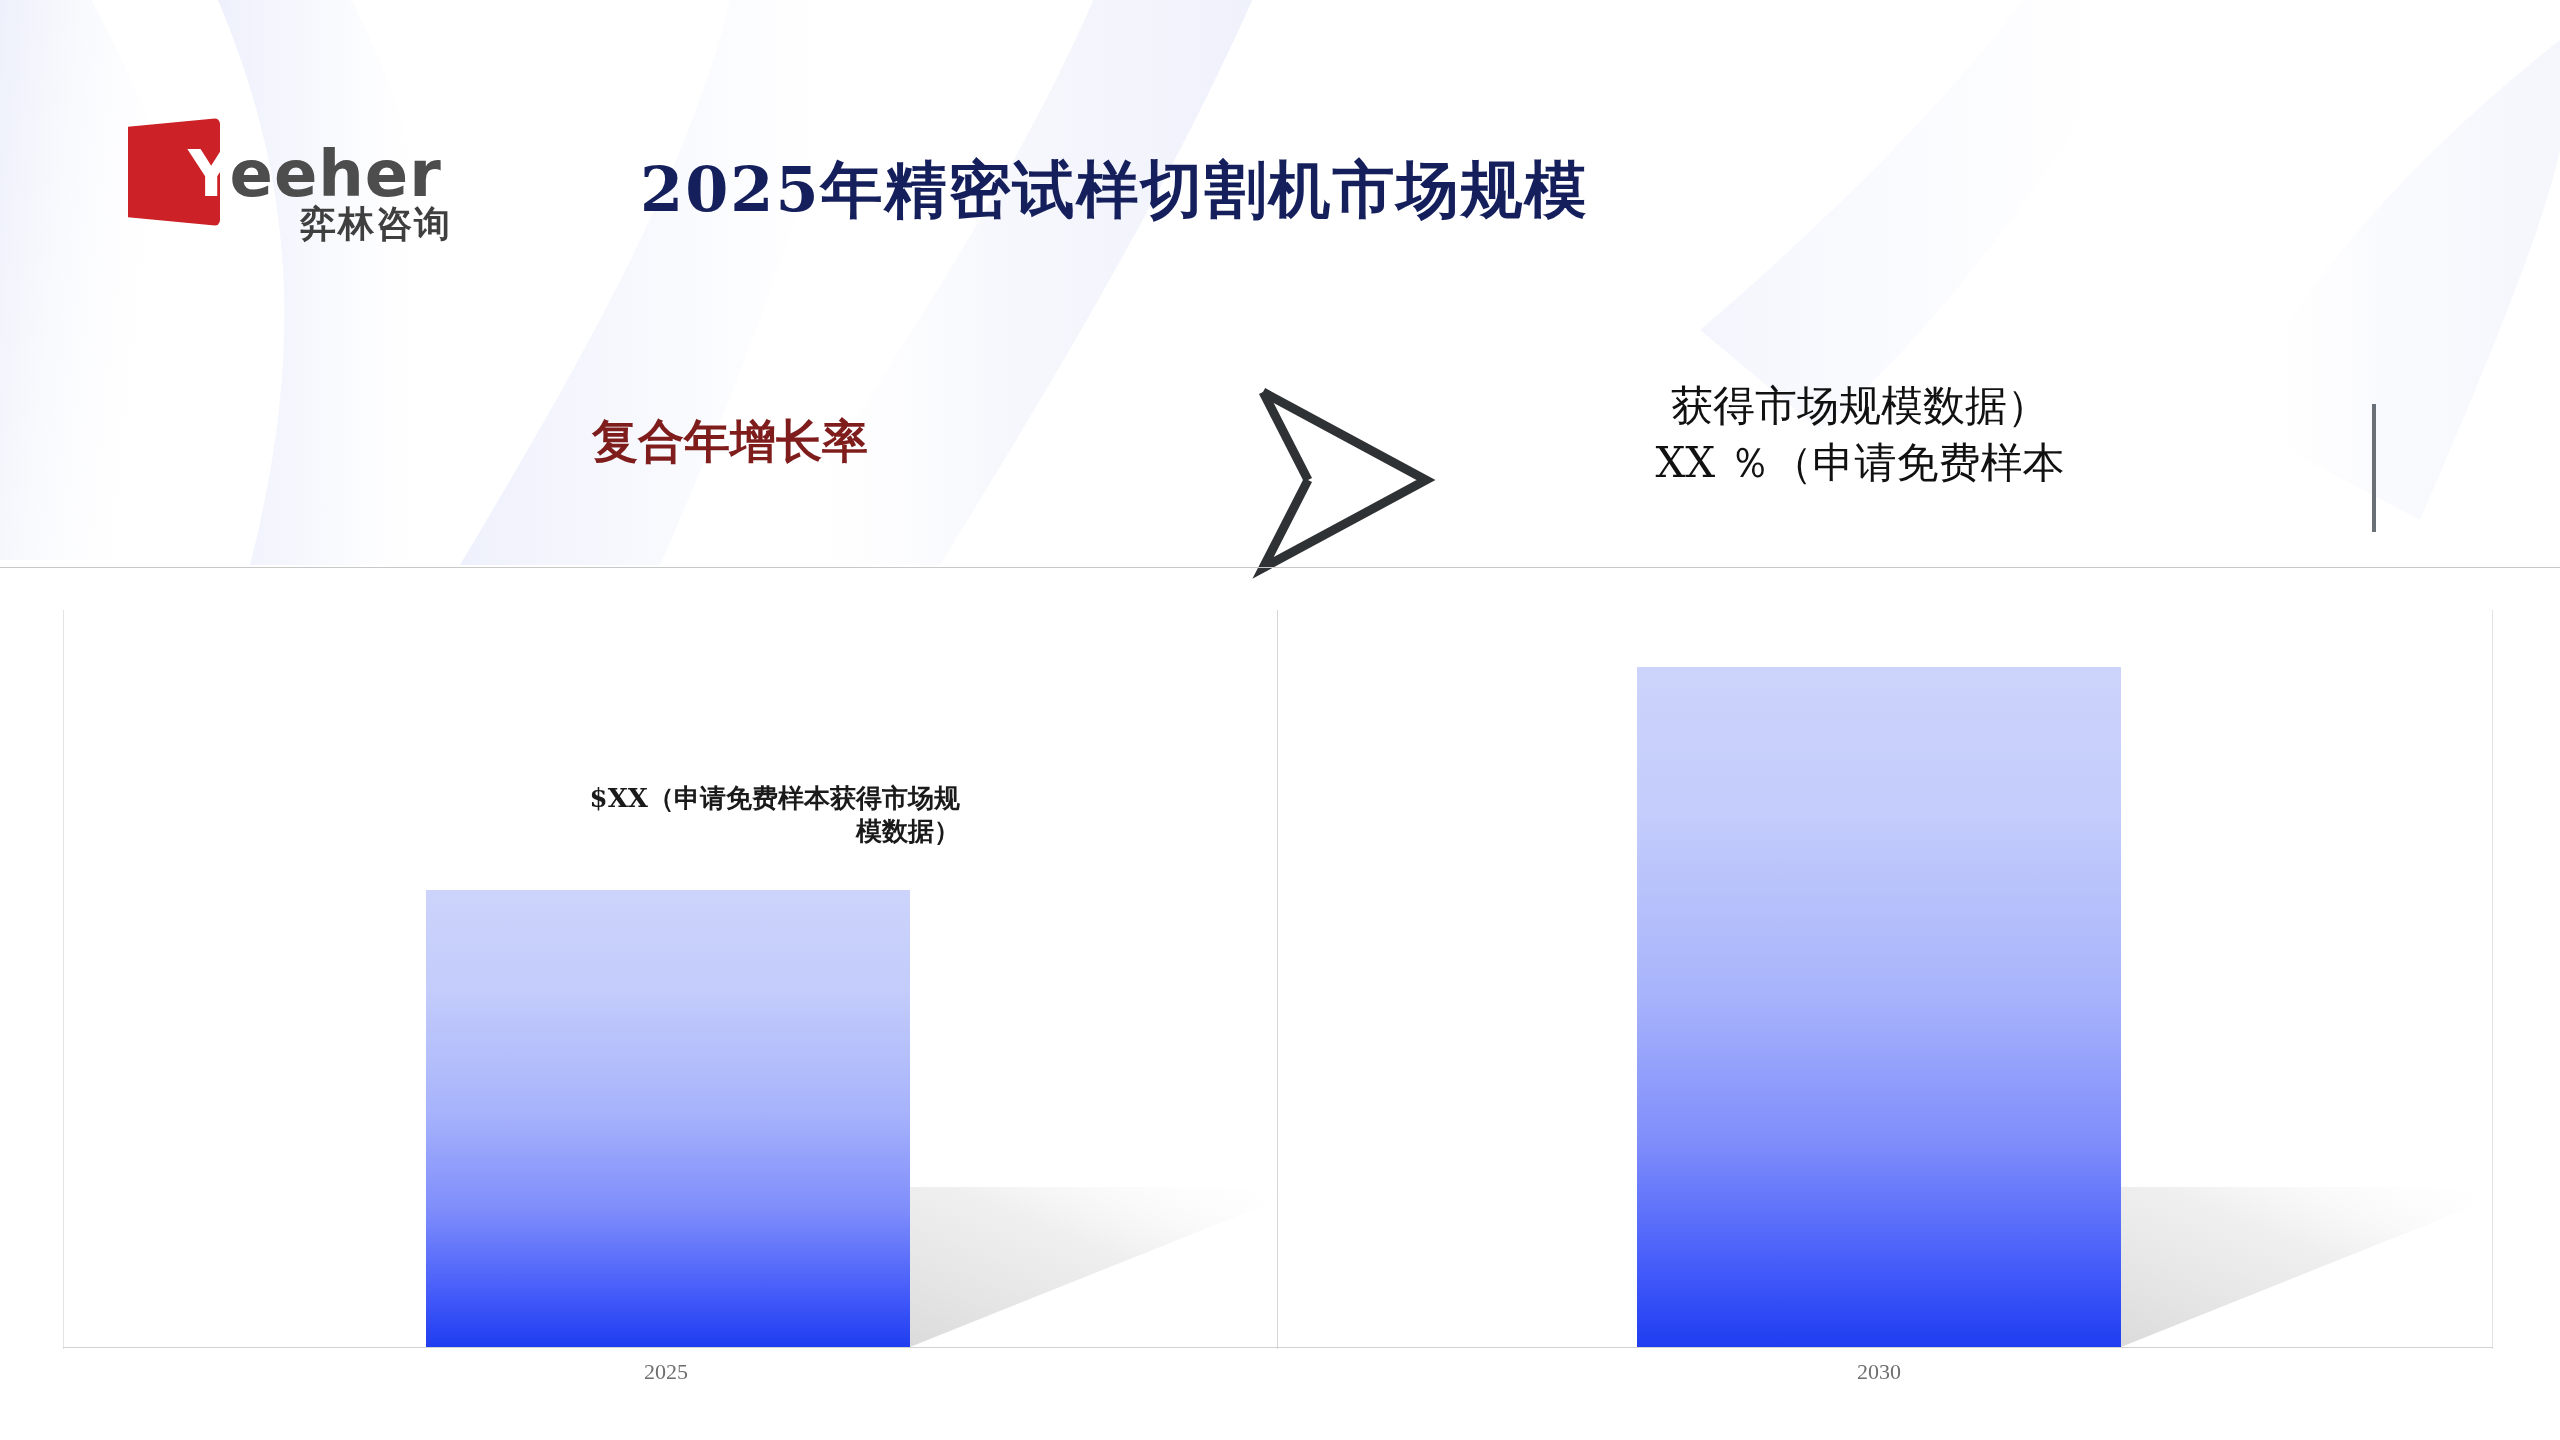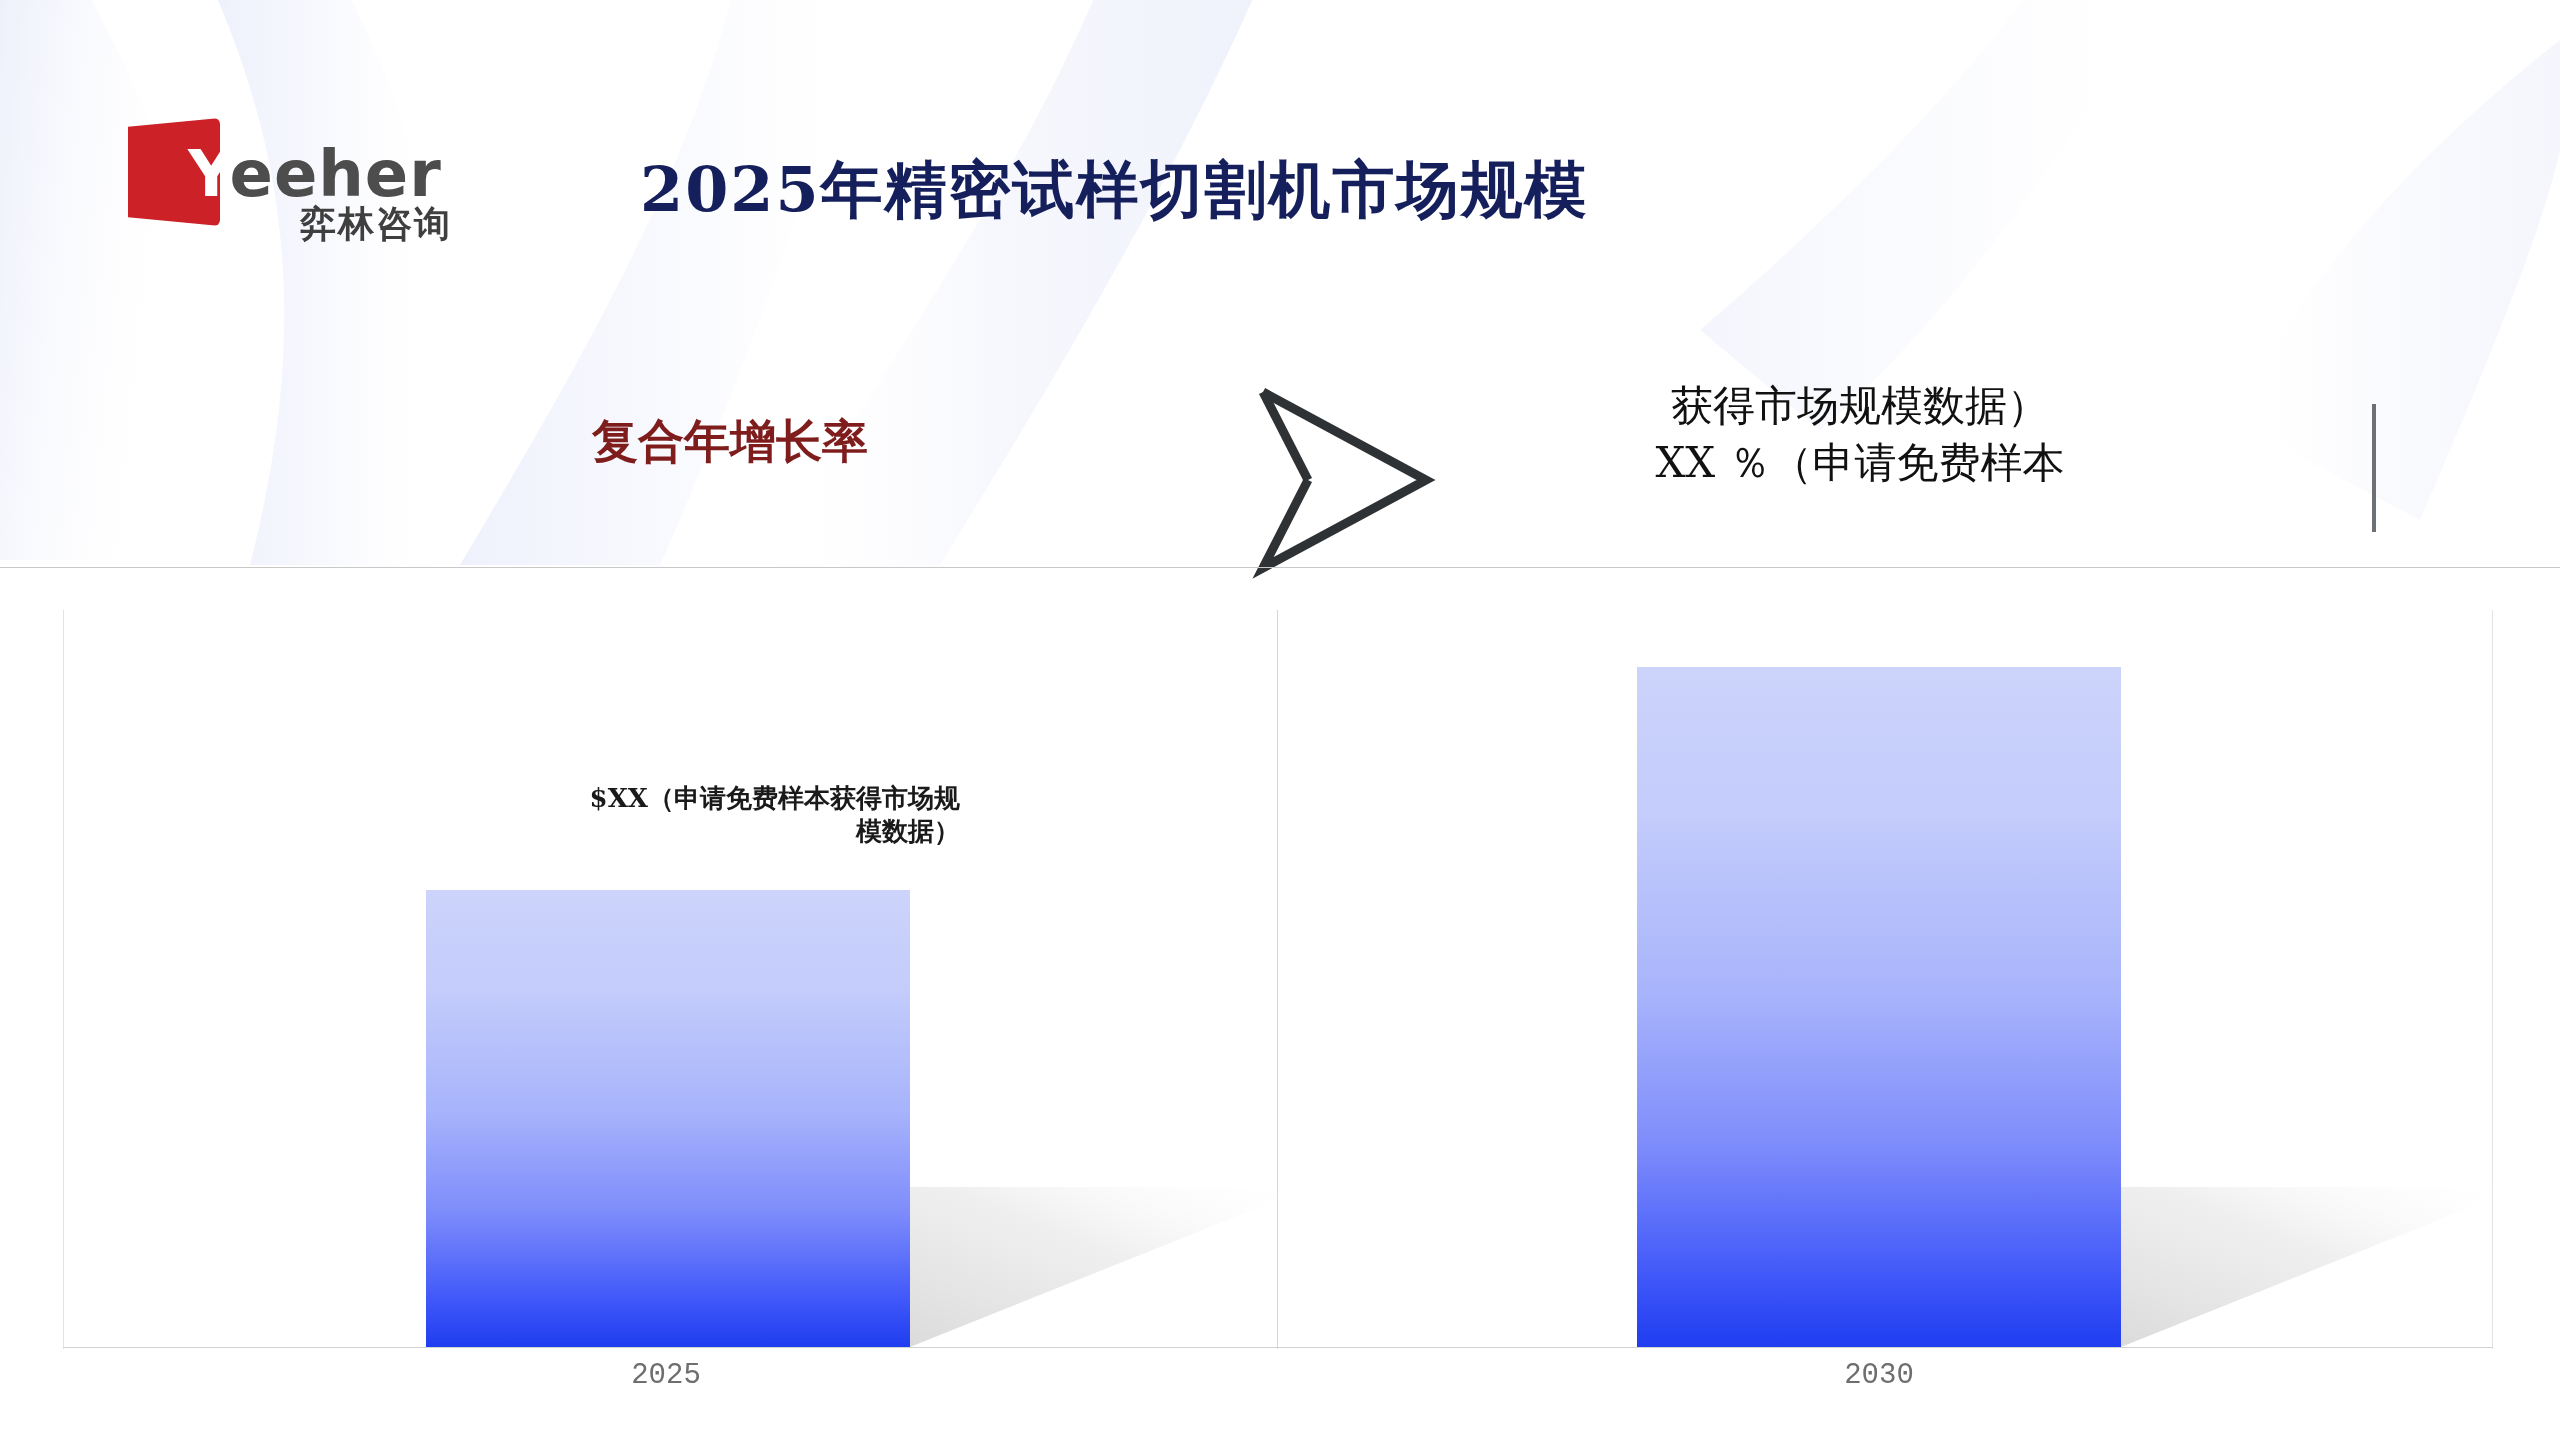--- a/index.html
+++ b/index.html
@@ -108,23 +108,23 @@
     text-align:right;
     font-family:"DejaVu Serif",serif;
     font-weight:700;
     font-size:26px;
     line-height:1.28;
     color:#1a1a1a;
   }
   .tick-label{
     position:absolute;
     text-align:center;
-    font-family:Liberation Mono, monospace;
+    font-family:Liberation Serif, serif;
     font-weight:400;
-    font-size:29px;
+    font-size:22px;
     color:#6e6e6e;
   }
 </style>
 </head>
 <body>
 
 <svg id="bg-decor" viewBox="0 0 2560 1440" preserveAspectRatio="none">
   <defs>
     <linearGradient id="rg1" x1="0" y1="0" x2="1" y2="0">
       <stop offset="0%" stop-color="#e6e9fa" stop-opacity="0.95"></stop>

